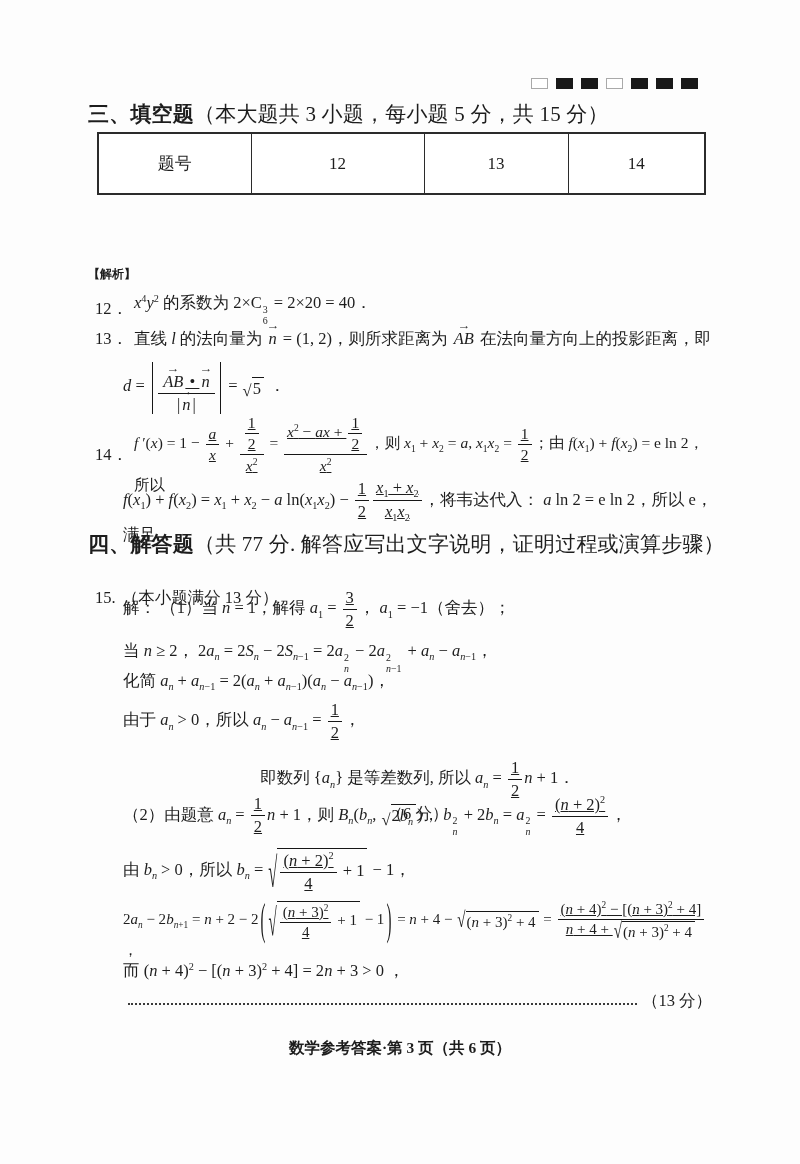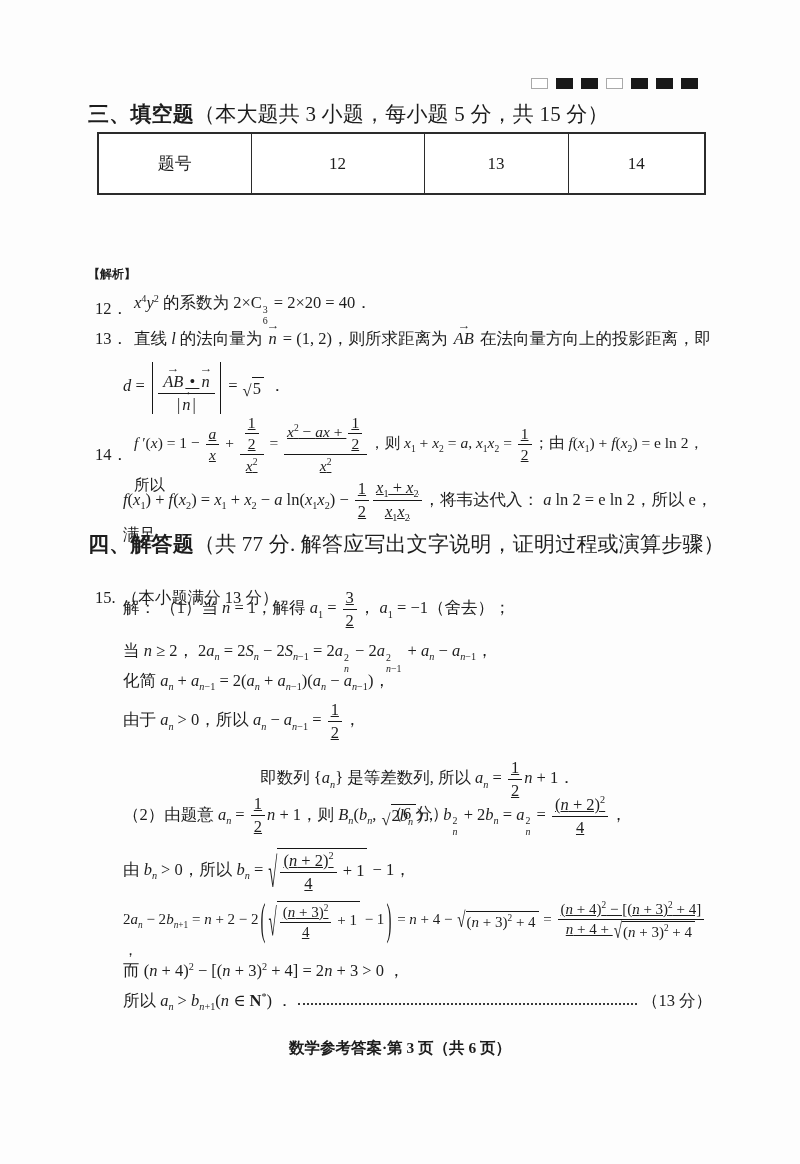--- a/index.html
+++ b/index.html
@@ -210,20 +210,19 @@
       </span> = <span class="fr">
         <span class="nu">(<i>n</i> + 4)<sup>2</sup> − [(<i>n</i> + 3)<sup>2</sup> + 4]</span>
         <span class="de"><i>n</i> + 4 + <span class="sqrt">
             <span class="rsign s15">√</span>
             <span class="rbody">(<i>n</i> + 3)<sup>2</sup> + 4</span>
           </span></span>
       </span>，</div>
   <div class="abs" style="left:123px; top:960px;">而 (<i>n</i> + 4)<sup>2</sup> − [(<i>n</i> + 3)<sup>2</sup> + 4] = 2<i>n</i> + 3 &gt; 0 ，</div>
 
   <div class="abs flexline" style="left:123px; top:990px; right:88px;">
-    <span>所以 <i>a</i><sub><i>n</i></sub> &gt; <i>b</i><sub><i>n</i>+1</sub>(<i>n</i> ∈ <b>N</b><sup>*</sup>) ．</span>
     <span class="leader"></span>
     <span>（13 分）</span>
   </div>
 
   <div class="abs footer" style="left:0; right:0; top:1038px;">数学参考答案·第 3 页（共 6 页）</div>
 
 </div>
 
 </body></html>

